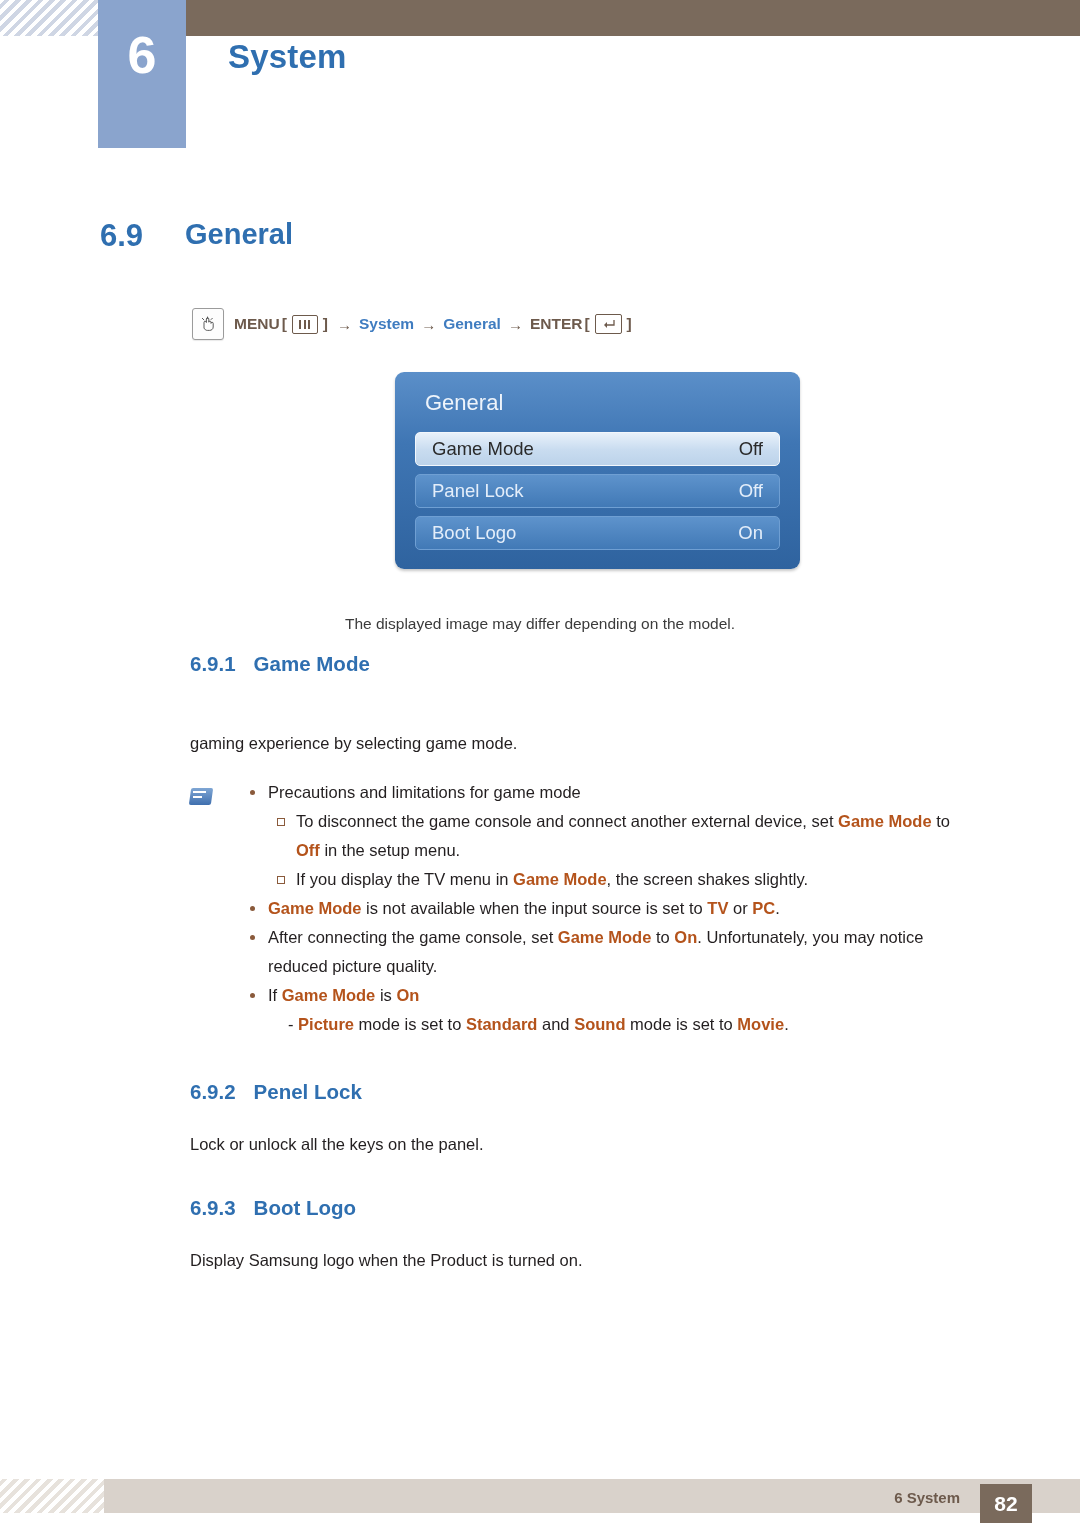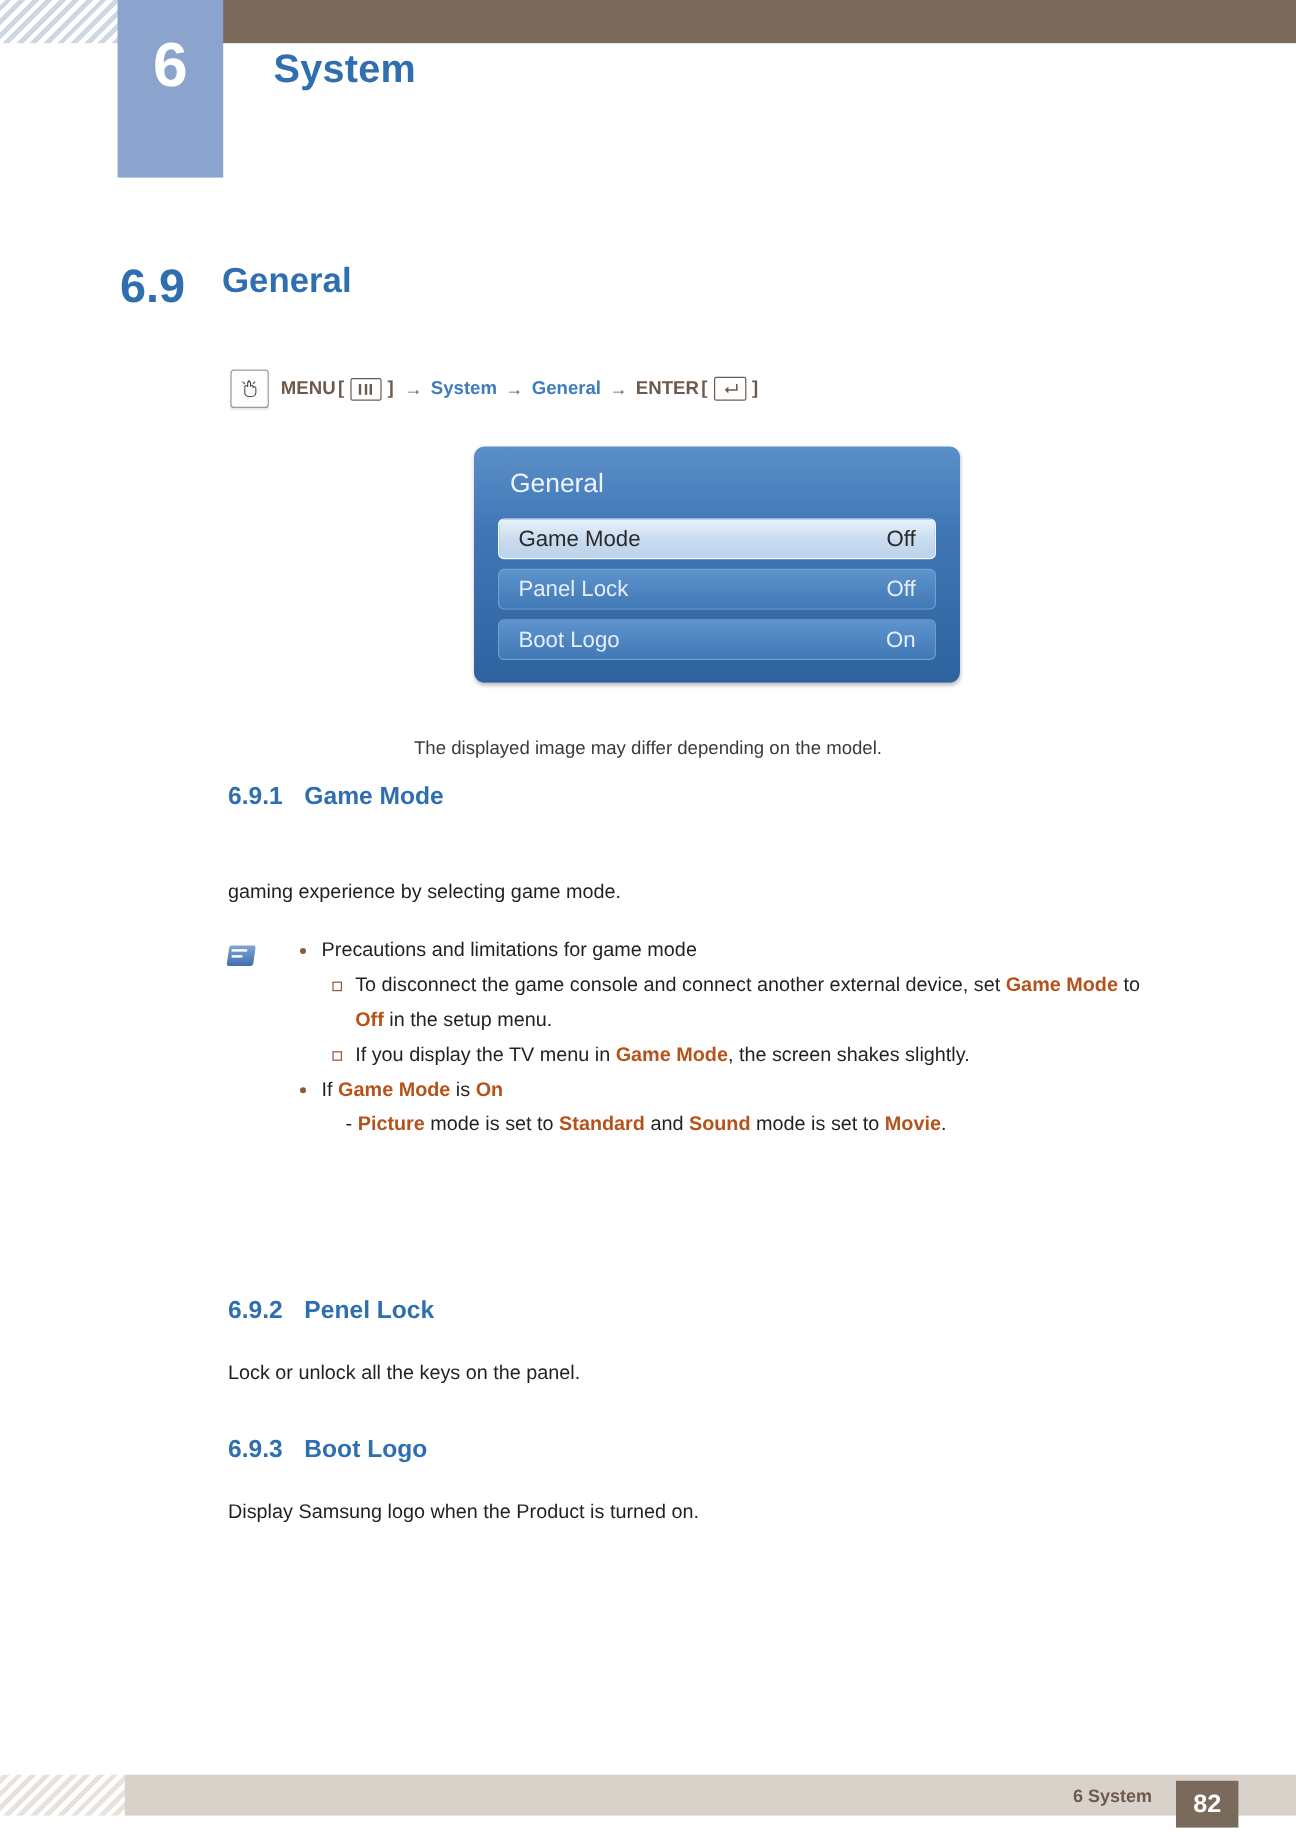--- a/index.html
+++ b/index.html
@@ -60,21 +60,21 @@
     font-size: 33px;
     font-weight: bold;
     color: #2f6fb0;
     letter-spacing: 0.2px;
   }
 
   
   .sec-num {
     position: absolute;
     left: 100px; top: 218px;
-    font-size: 39px;
+    font-size: 31px;
     font-weight: bold;
     color: #2f6fb0;
   }
   .sec-title {
     position: absolute;
     left: 185px; top: 218px;
     font-size: 29px;
     font-weight: bold;
     color: #2f6fb0;
   }
@@ -388,20 +388,27 @@
         <li class="b2">
           <span>To disconnect the game console and connect another external device, set </span><span class="kw">Game Mode</span><span> to</span><br>
           <span class="kw">Off</span><span> in the setup menu.</span>
         </li>
         <li class="b2">
           <span>If you display the TV menu in </span><span class="kw">Game Mode</span><span>, the screen shakes slightly.</span>
         </li>
       </ul>
     </li>
     <li class="b1">
+      <span class="kw">Game Mode</span><span> is not available when the input source is set to </span><span class="kw">TV</span><span> or </span><span class="kw">PC</span><span>.</span>
+    </li>
+    <li class="b1">
+      <span>After connecting the game console, set </span><span class="kw">Game Mode</span><span> to </span><span class="kw">On</span><span>. Unfortunately, you may notice</span><br>
+      <span>reduced picture quality.</span>
+    </li>
+    <li class="b1">
       <span>If </span><span class="kw">Game Mode</span><span> is </span><span class="kw">On</span><br>
       <span style="margin-left:20px;">- </span><span class="kw">Picture</span><span> mode is set to </span><span class="kw">Standard</span><span> and </span><span class="kw">Sound</span><span> mode is set to </span><span class="kw">Movie</span><span>.</span>
     </li>
   </ul>
 </div>
 
 <div class="subsec" style="left:190px; top:1080px;">
   <span class="n">6.9.2</span><span>Penel Lock</span>
 </div>
 <div class="para" style="left:190px; top:1130px;">Lock or unlock all the keys on the panel.</div>

